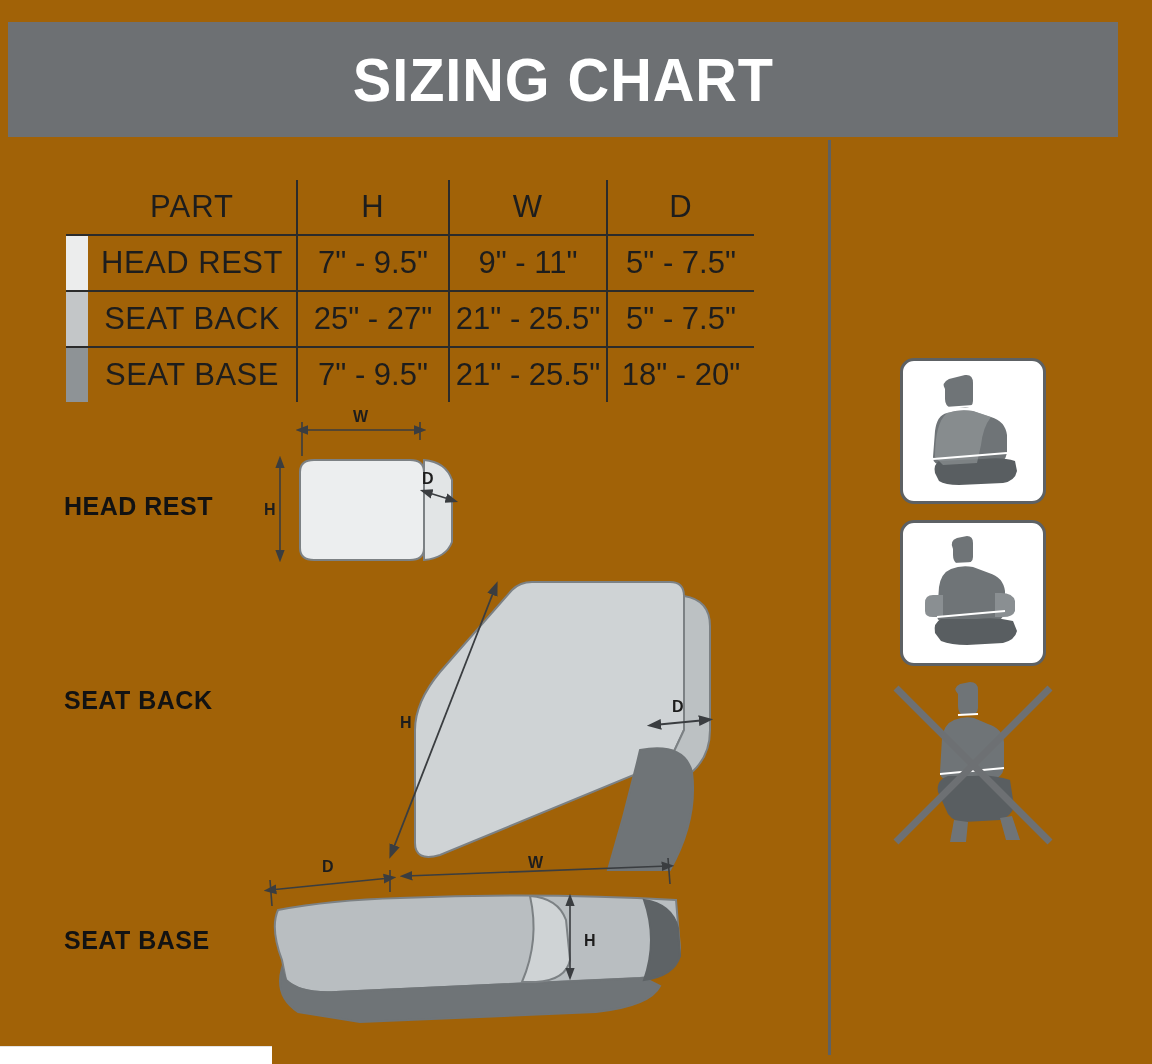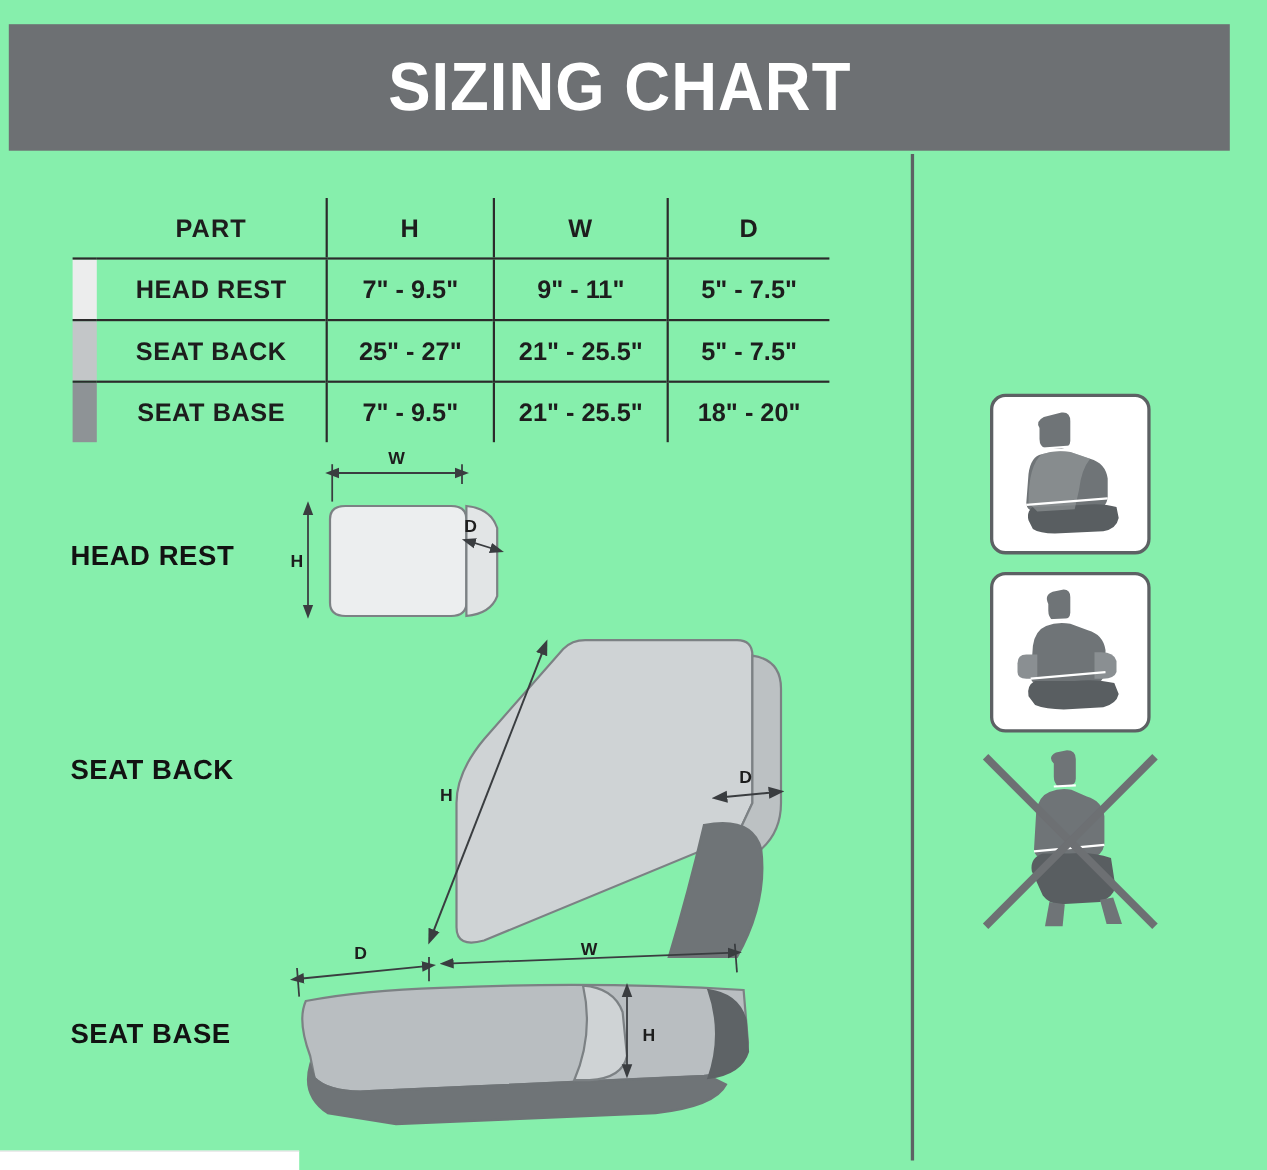--- a/index.html
+++ b/index.html
@@ -11,21 +11,21 @@
     width: 1152px;
     height: 1064px;
     font-family: "Liberation Sans", sans-serif;
     position: relative;
     overflow: hidden;
   }
   .page {
     position: relative;
     width: 1152px;
     height: 1064px;
-    background: #86efac;
+    background: #a16207;
   }
   
   .header-bar {
     position: absolute;
     left: 8px;
     top: 22px;
     width: 1110px;
     height: 115px;
     background: #6d7073;
     display: flex;
@@ -55,22 +55,22 @@
     left: 66px;
     top: 180px;
     width: 682px;
   }
   table.sizing {
     border-collapse: collapse;
     width: 682px;
     table-layout: fixed;
   }
   table.sizing th, table.sizing td {
-    font-size: 23px;
-    font-weight: 700;
+    font-size: 31px;
+    font-weight: 400;
     color: #1d1d1d;
     text-align: center;
     padding: 0;
     height: 54px;
     vertical-align: middle;
     font-family: "Liberation Sans", sans-serif;
   }
   table.sizing thead th {
     border-bottom: 2px solid #2b2b2b;
     letter-spacing: 1px;

